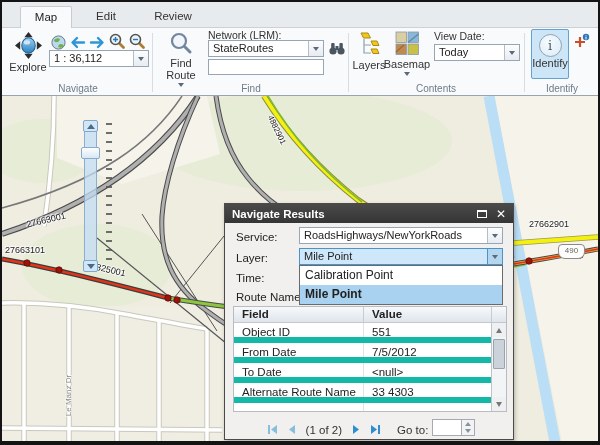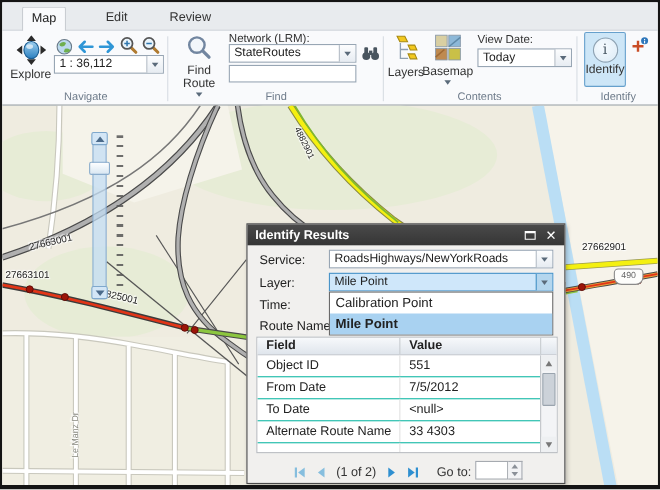--- a/index.html
+++ b/index.html
@@ -45,21 +45,21 @@
   .combo.focusblue{background:#cfe7fa;border-color:#4a94c8;}
   .combo.focusblue .arw{background:#b4d6ee;border-left-color:#4a94c8;}
   .ddlist{position:absolute;left:74px;top:61px;width:204px;background:#fff;border:1px solid #6a6a6a;z-index:6;}
   .dditem{height:19px;line-height:19px;font-size:12px;color:#222;padding-left:5px;white-space:nowrap;overflow:hidden;}
   .dditem.sel{background:#a9d2f1;font-weight:bold;}
   .tbl{position:absolute;left:8px;top:102px;width:274px;height:106px;background:#fff;border:1px solid #b8bcc0;overflow:hidden;}
   .thead{display:flex;height:16px;background:linear-gradient(#f7f9fb,#dfe5ec);border-bottom:1px solid #c2c8ce;font-size:11.5px;font-weight:bold;color:#222;}
   .thead .c1{width:130px;border-right:1px solid #c8ccd0;padding-left:8px;line-height:15px;}
   .thead .c2{flex:1;padding-left:8px;line-height:15px;}
   .thead .cg{width:15px;border-left:1px solid #c8ccd0;}
-  .trow{display:flex;height:20px;border-bottom:1px solid #14b8a6;font-size:11.5px;color:#222;width:257px;}
+  .trow{display:flex;height:20px;border-bottom:6px solid #14b8a6;font-size:11.5px;color:#222;width:257px;}
   .trow .c1{width:130px;padding-left:8px;line-height:19px;border-right:1px solid #e2e2e2;white-space:nowrap;overflow:hidden;}
   .trow .c2{flex:1;padding-left:8px;line-height:19px;white-space:nowrap;overflow:hidden;}
   .vscroll{position:absolute;right:0;top:16px;bottom:0;width:15px;background:#f3f4f6;border-left:1px solid #c0c4c8;}
   .vbtn{position:absolute;left:0;right:0;height:14px;background:#eef0f2;display:flex;align-items:center;justify-content:center;}
   .vbtn .up{border-bottom-color:#777;border-left-width:3.5px;border-right-width:3.5px;border-bottom-width:5px;}
   .vbtn .dn{border-top-color:#777;border-left-width:3.5px;border-right-width:3.5px;border-top-width:5px;}
   .vthumb{position:absolute;left:1px;right:1px;top:16px;height:30px;background:#ccd2d9;border:1px solid #9aa4ae;border-radius:1px;}
   .pager{position:absolute;left:0;right:0;bottom:3px;height:22px;display:flex;align-items:flex-end;justify-content:center;font-size:11.5px;color:#333;}
   .pager svg{margin:0 3px;}
   .pgstatus{margin:0 5px;}
@@ -68,21 +68,21 @@
   .spinner{width:13px;height:17px;border:1px solid #a6aab0;border-left:none;background:#f2f3f5;display:flex;flex-direction:column;align-items:center;justify-content:space-around;}
   .spinner .up{border-left-width:3px;border-right-width:3px;border-bottom-width:4px;border-bottom-color:#8a9098;}
   .spinner .dn{border-left-width:3px;border-right-width:3px;border-top-width:4px;border-top-color:#8a9098;}
 </style>
 </head>
 <body>
 
 <div class="window">
 
   <div class="tabbar">
-    <div class="tab active" style="left:18px;width:40px;">Map</div>
+    <div class="tab active" style="left:18px;width:52px;">Map</div>
     <div class="tab" style="left:72px;width:64px;">Edit</div>
     <div class="tab" style="left:138px;width:66px;">Review</div>
   </div>
 
   <div class="ribbon">
 
     <div class="grp" style="left:4px;width:144px;">
       <div class="ribbtn" style="left:1px;top:4px;width:42px;">
         <span>
           <svg width="27" height="27" viewBox="0 0 26 26">
@@ -332,21 +332,21 @@
         </div>
       <div class="thumb"></div>
       <div class="sbtn" style="bottom:0;">
           <span class="dn"></span>
         </div>
     </div>
     <div class="tickline"></div>
 
     <div class="dlg">
       <div class="titlebar">
-        <span class="title">Identify Results</span>
+        <span class="title">Navigate Results</span>
         <span class="maxbox"></span>
         <span class="closex">✕</span>
       </div>
 
       <div class="flbl" style="left:11px;top:27px;">Service:</div>
       <div class="combo" style="left:74px;top:23px;width:204px;">
         <span class="val">RoadsHighways/NewYorkRoads</span>
         <span class="arw">
             <span class="caret"></span>
           </span>

